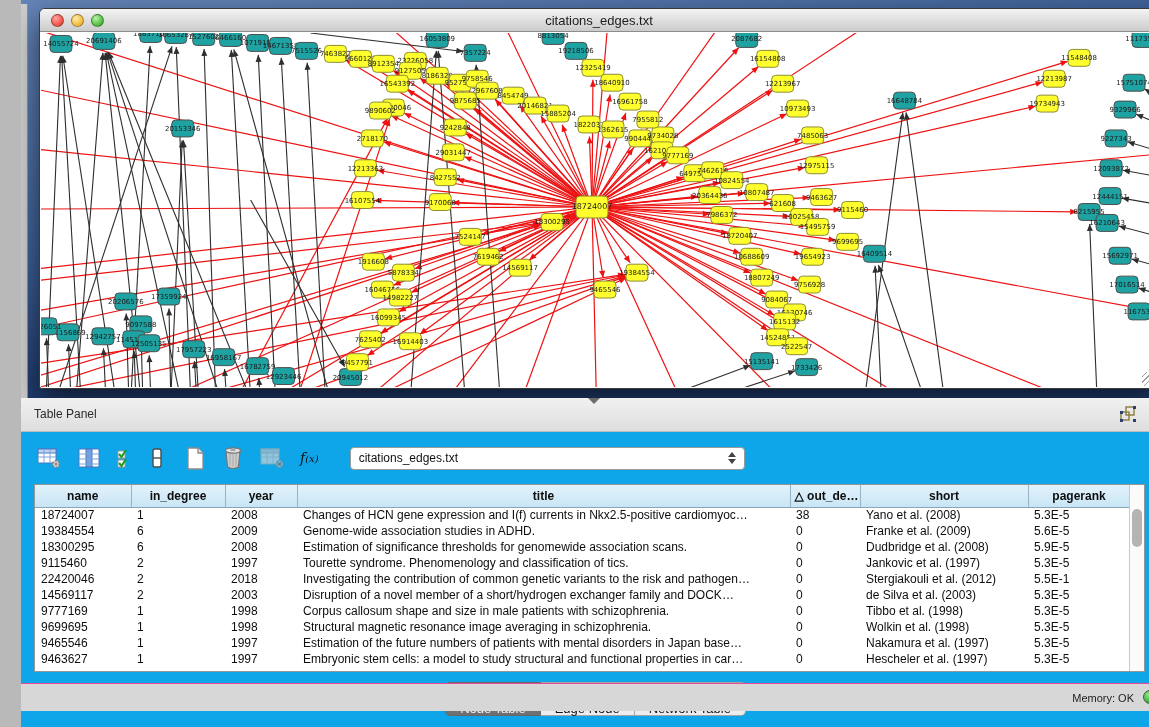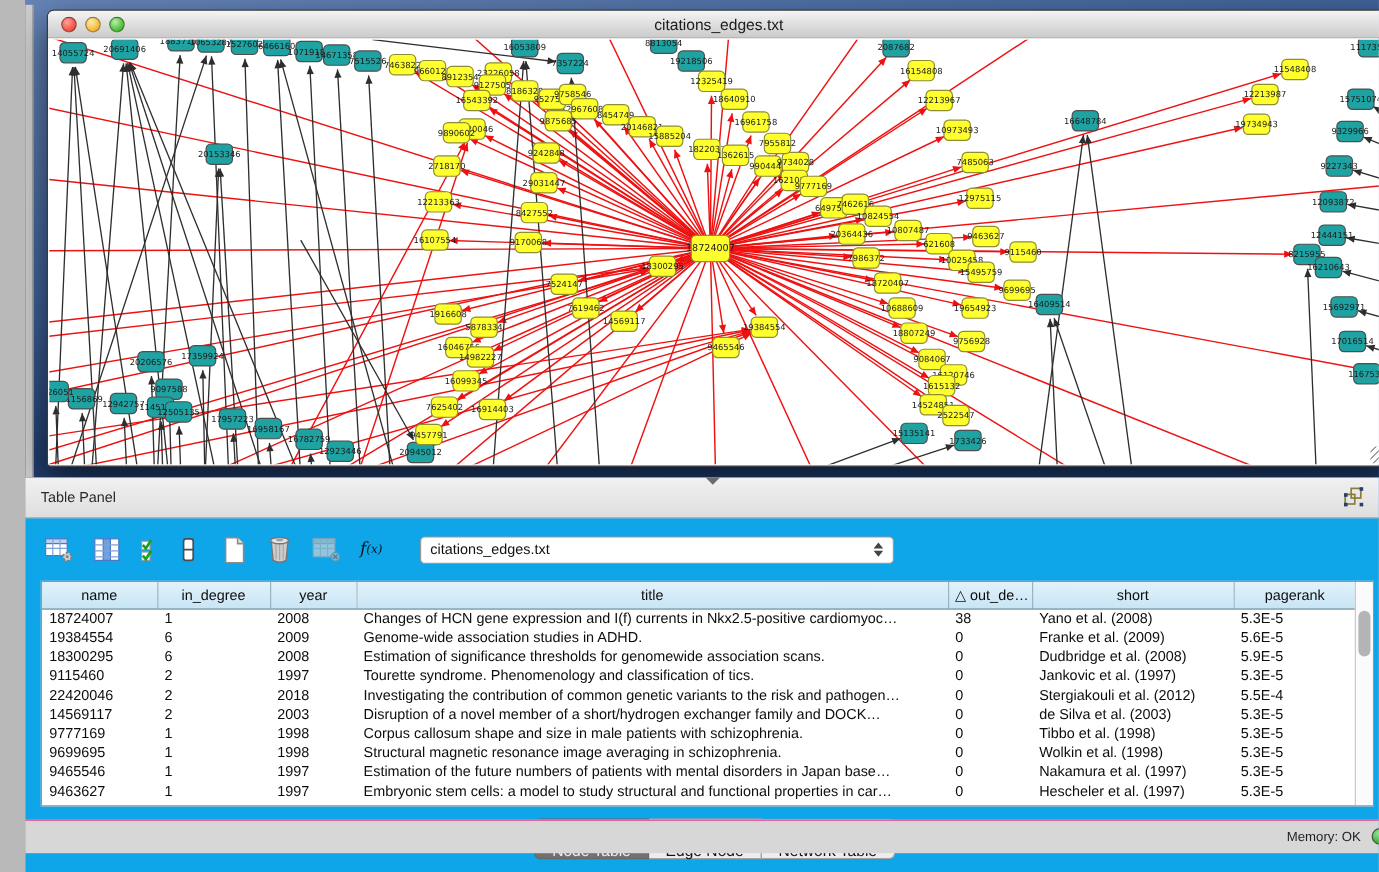--- a/index.html
+++ b/index.html
@@ -49,21 +49,21 @@
      border:1px solid #9a9a9a;border-radius:4px;display:flex;align-items:center;
      padding:0 8px;font-size:12px;color:#111;position:relative;}
   .sel-arrows{position:absolute;right:8px;top:4px;display:flex;flex-direction:column;gap:2px;}
   .sel-arrows i{display:block;width:0;height:0;border-left:4px solid transparent;border-right:4px solid transparent;}
   .sel-arrows .up{border-bottom:5px solid #444;}
   .sel-arrows .down{border-top:5px solid #444;}
 
   .table-wrap{position:absolute;left:13px;top:86px;width:1111px;height:188px;
      background:#fff;border:1px solid #969696;overflow:hidden;}
   table.grid{border-collapse:collapse;table-layout:fixed;width:1095px;font-size:12px;color:#0d0d0d;}
-  table.grid th{height:22px;font-weight:normal;text-align:center;
+  table.grid th{height:22px;font-weight:bold;text-align:center;
      background:linear-gradient(#e2f2fb,#c8e5f5);
      border-right:1px solid #97b4c4;border-bottom:1px solid #87a6b8;
      overflow:hidden;white-space:nowrap;}
   table.grid th.col4{text-align:center;padding-left:4px;}
   table.grid td{height:16px;padding:0 6px;white-space:nowrap;overflow:hidden;}
   .c0{width:96px}.c1{width:94px}.c2{width:72px}.c3{width:493px}.c4{width:70px}.c5{width:168px}.c6{width:102px}
   .vscroll{position:absolute;right:0;top:0;bottom:0;width:15px;background:#fbfbfb;border-left:1px solid #c9c9c9;}
   .vthumb{position:absolute;left:2px;right:2px;top:24px;height:38px;background:#b4b4b4;border-radius:6px;}
 
   .tabbar{position:absolute;left:0;top:284px;width:100%;display:flex;justify-content:center;}
@@ -1029,21 +1029,21 @@
               <td class="c5">Jankovic et al. (1997)</td>
               <td class="c6">5.3E-5</td>
             </tr>
             <tr>
               <td class="c0">22420046</td>
               <td class="c1">2</td>
               <td class="c2">2018</td>
               <td class="c3">Investigating the contribution of common genetic variants to the risk and pathogen…</td>
               <td class="c4">0</td>
               <td class="c5">Stergiakouli et al. (2012)</td>
-              <td class="c6">5.5E-4</td>
+              <td class="c6">5.5E-1</td>
             </tr>
             <tr>
               <td class="c0">14569117</td>
               <td class="c1">2</td>
               <td class="c2">2003</td>
               <td class="c3">Disruption of a novel member of a short/hydrogen exchanger family and DOCK…</td>
               <td class="c4">0</td>
               <td class="c5">de Silva et al. (2003)</td>
               <td class="c6">5.3E-5</td>
             </tr>

